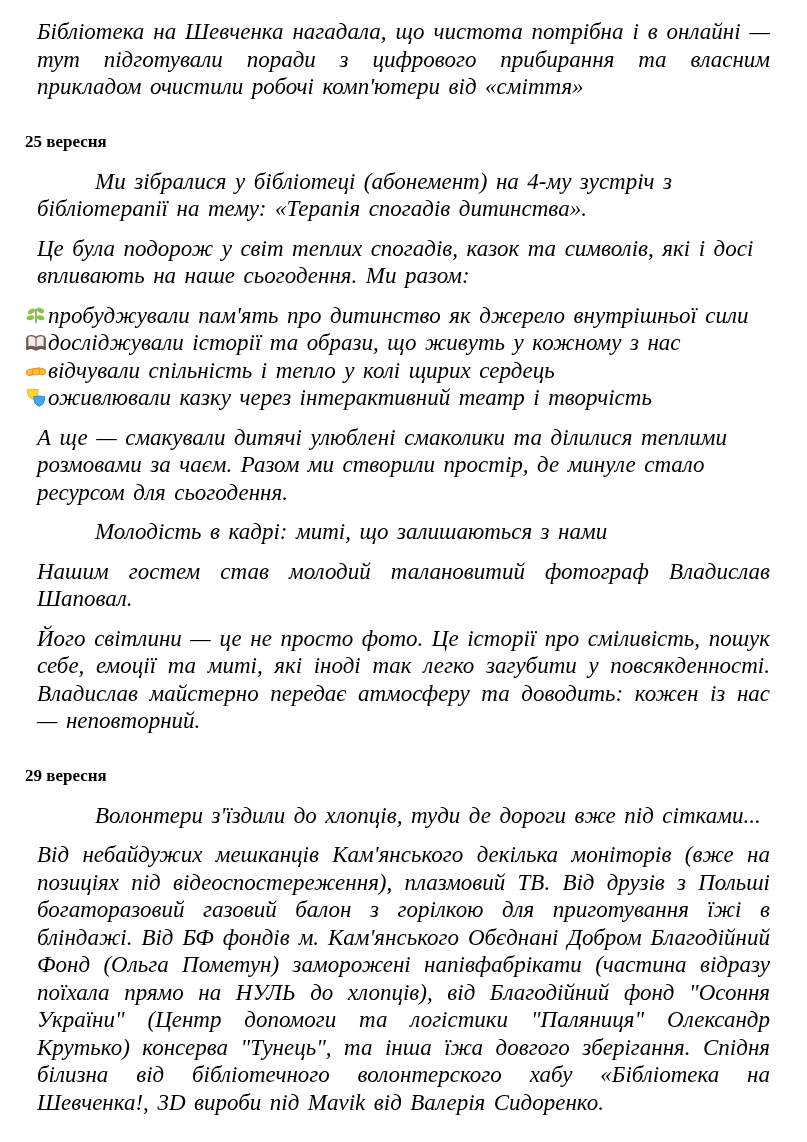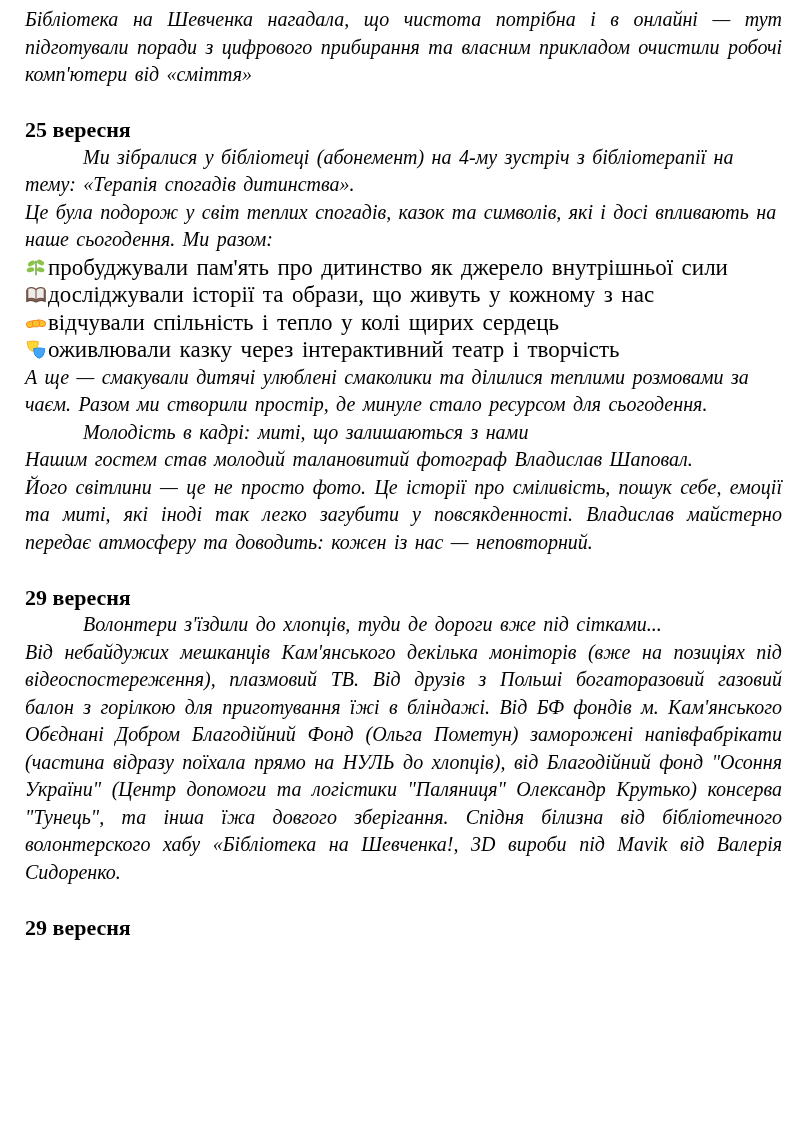--- a/index.html
+++ b/index.html
@@ -15,36 +15,37 @@
     color: #000000;
   }
   .page {
     box-sizing: border-box;
     width: 807px;
     height: 1142px;
     padding: 6px 25px 0 25px;
     overflow: hidden;
   }
   .para {
-    margin: 0;
+    margin: 12px;
     font-style: italic;
-    font-size: 20px;
+    font-size: 23px;
     line-height: 27.5px;
     word-spacing: 0.12em;
   }
   .justify { text-align: justify; }
   .indent  { text-indent: 58px; }
   .heading {
     margin: 27.5px 0 0 0;
-    font-size: 22px;
+    font-size: 17px;
     font-weight: bold;
     font-style: normal;
     line-height: 27.5px;
   }
   .bullet {
+    font-style: italic;
     font-size: 23px;
     line-height: 27.5px;
     word-spacing: 0.12em;
   }
   .emoji {
     display: inline-block;
     width: 22px;
     height: 22px;
     vertical-align: -4px;
     margin-right: 1px;

